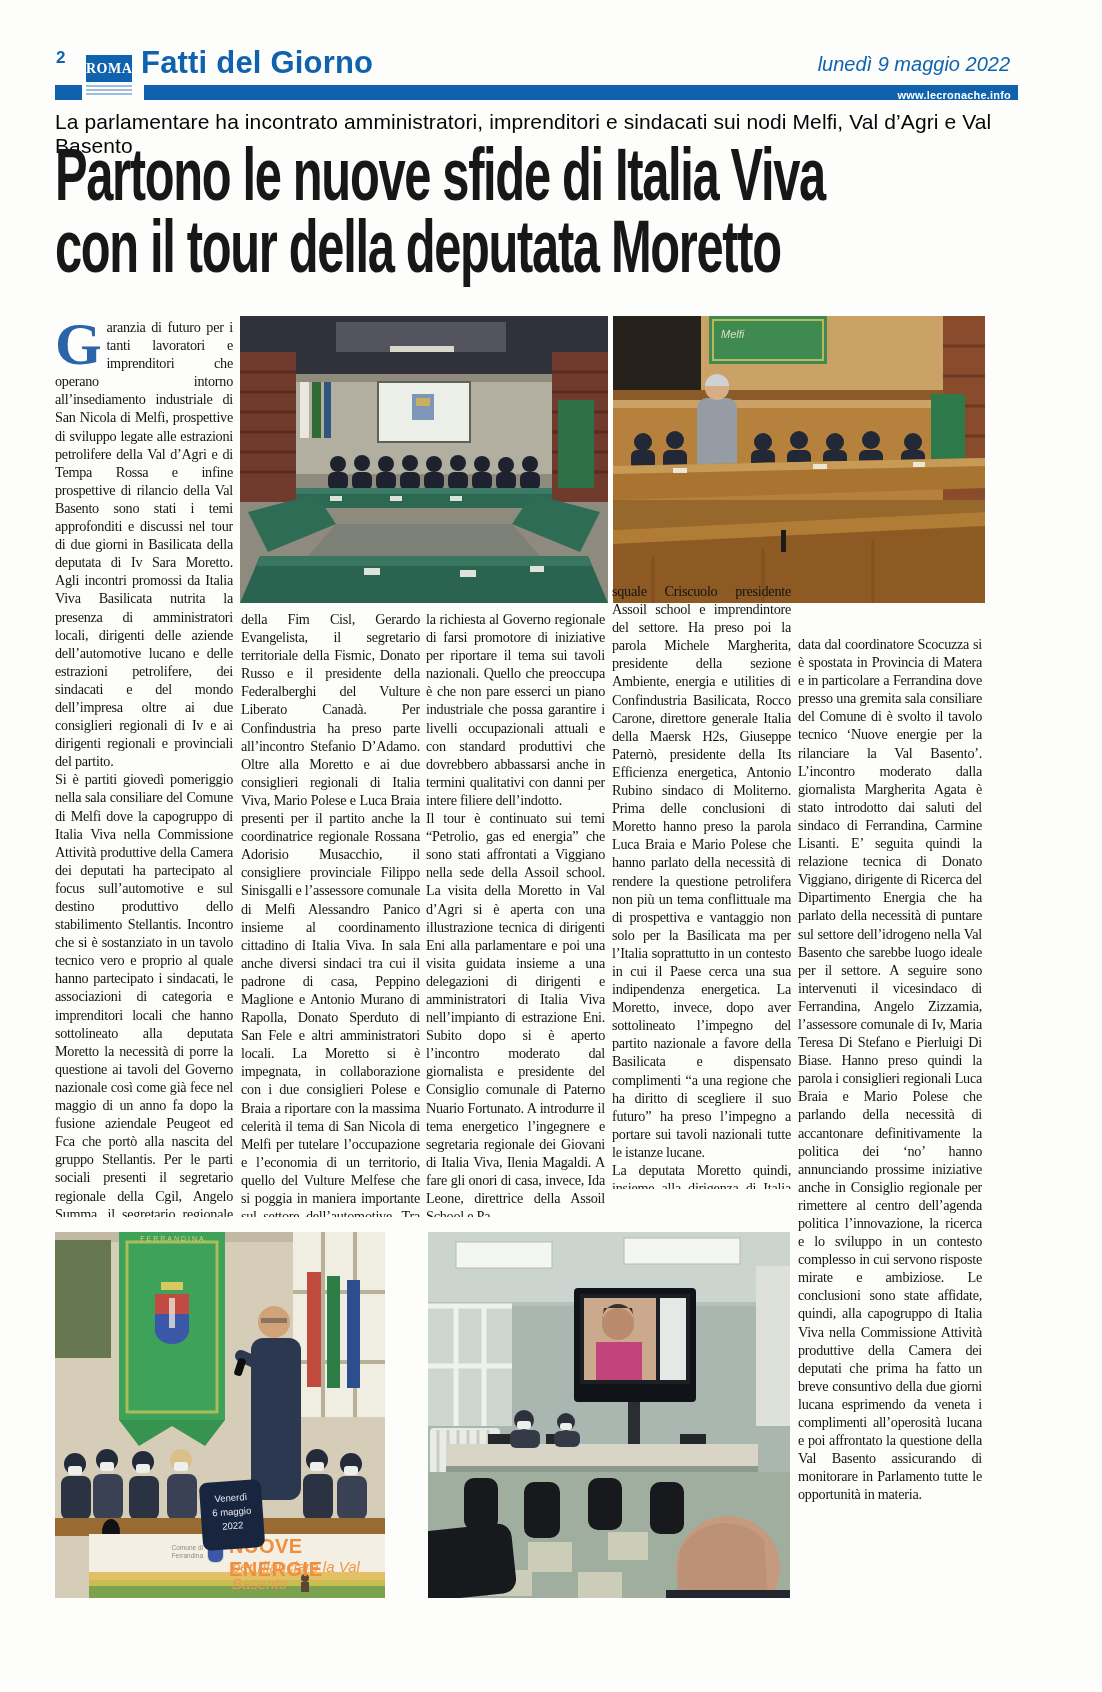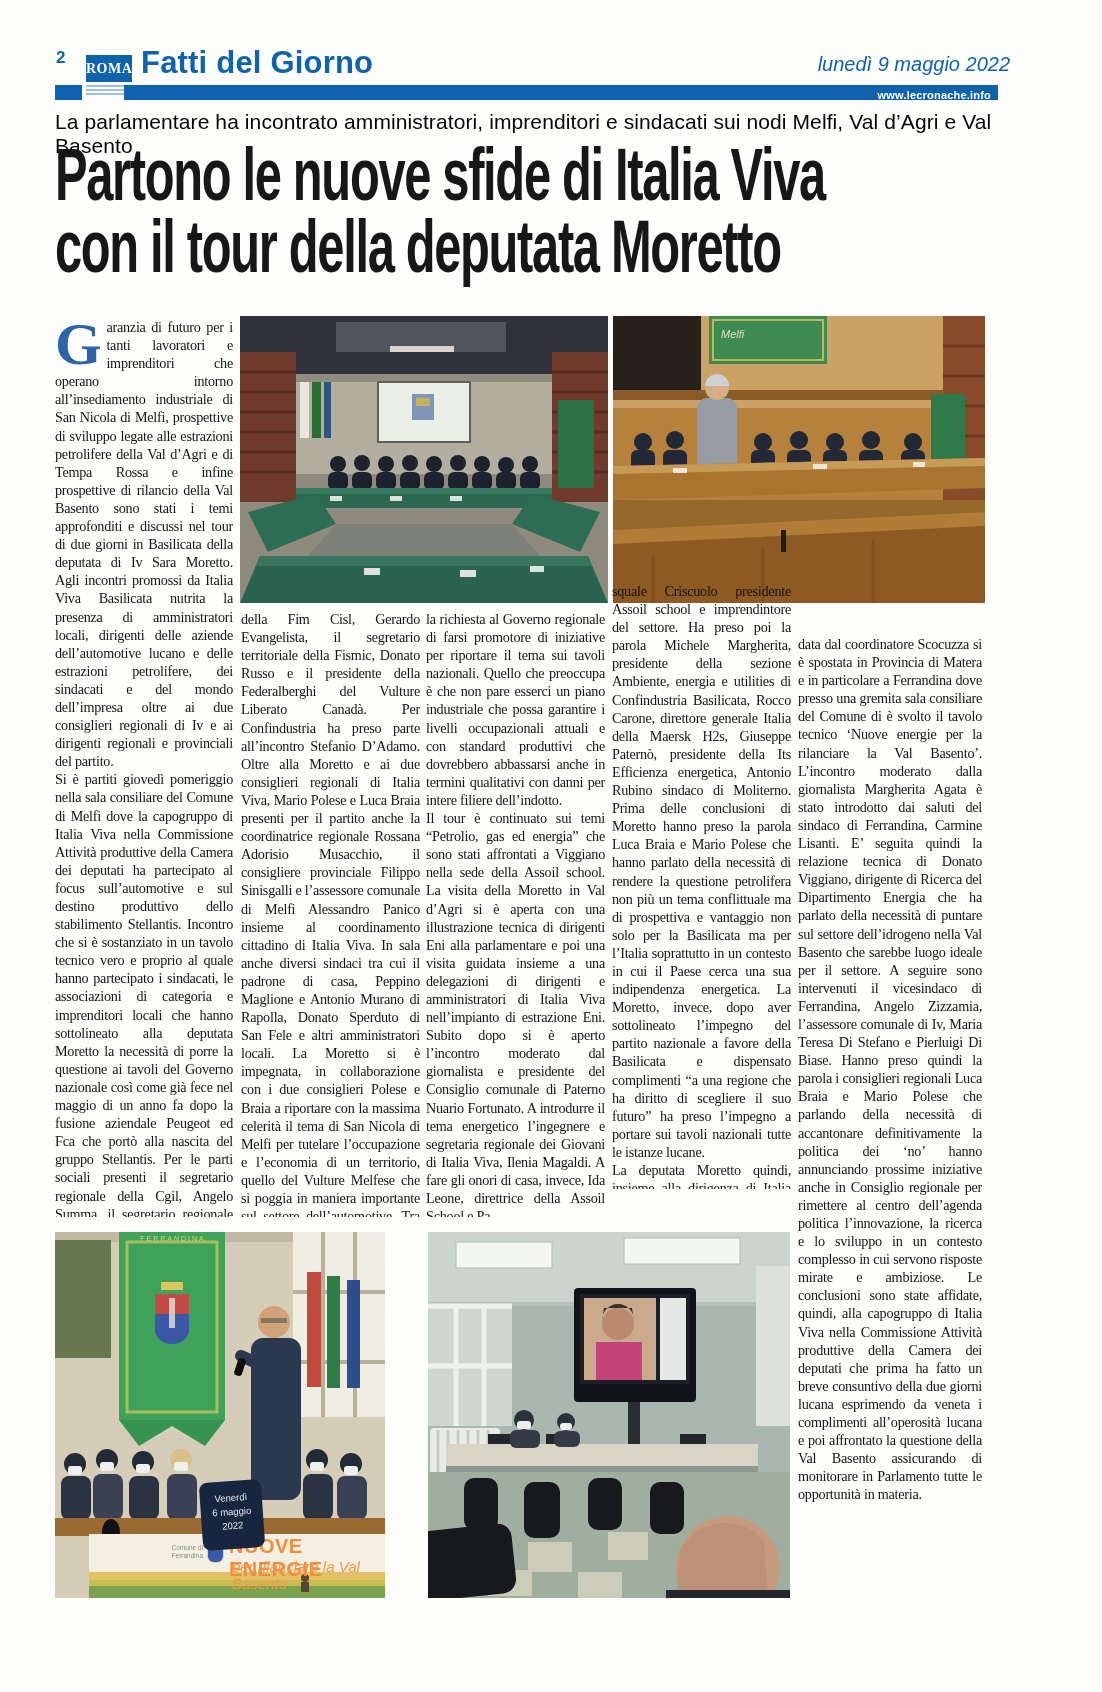--- a/index.html
+++ b/index.html
@@ -10,21 +10,21 @@
   
   .pagenum{left:56px;top:48px;font-size:17px;font-weight:bold;color:#0f63ae;}
   .logo{left:86px;top:55px;width:46px;height:27px;background:#0f63ae;color:#fff;
         font-family:"Liberation Serif","DejaVu Serif",serif;font-weight:bold;font-size:14px;
         line-height:27px;letter-spacing:.5px;}
   .logo-tagline{left:86px;top:85px;width:46px;height:11px;
         background:repeating-linear-gradient(180deg,#9dbede 0 2px,#fdfdfb 2px 4px);}
   .section{left:141px;top:45px;font-size:31px;font-weight:bold;color:#0f63ae;letter-spacing:.2px;text-align:center;}
   .pubdate{right:92px;top:53px;font-size:20px;font-weight:normal;font-style:italic;color:#0f63ae;}
   .bar-left{left:55px;top:85px;width:27px;height:15px;background:#0f63ae;}
-  .bar-main{left:124px;top:85px;width:874px;height:15px;background:#0f63ae;text-align:right;}
+  .bar-main{left:144px;top:85px;width:874px;height:15px;background:#0f63ae;text-align:right;}
   .site{color:#fff;font-size:11px;font-weight:bold;line-height:15px;padding-right:7px;letter-spacing:.2px;}
 
   
   .kicker{left:55px;top:110px;width:940px;font-size:21px;color:#060606;letter-spacing:.1px;}
   .headline{left:55px;top:139px;}
   .hl-line{font-size:74px;font-weight:bold;letter-spacing:-2px;line-height:72px;white-space:nowrap;
            transform:scaleX(.66);transform-origin:0 0;color:#171717;
            font-family:"Liberation Sans","DejaVu Sans",sans-serif;}
 
   

